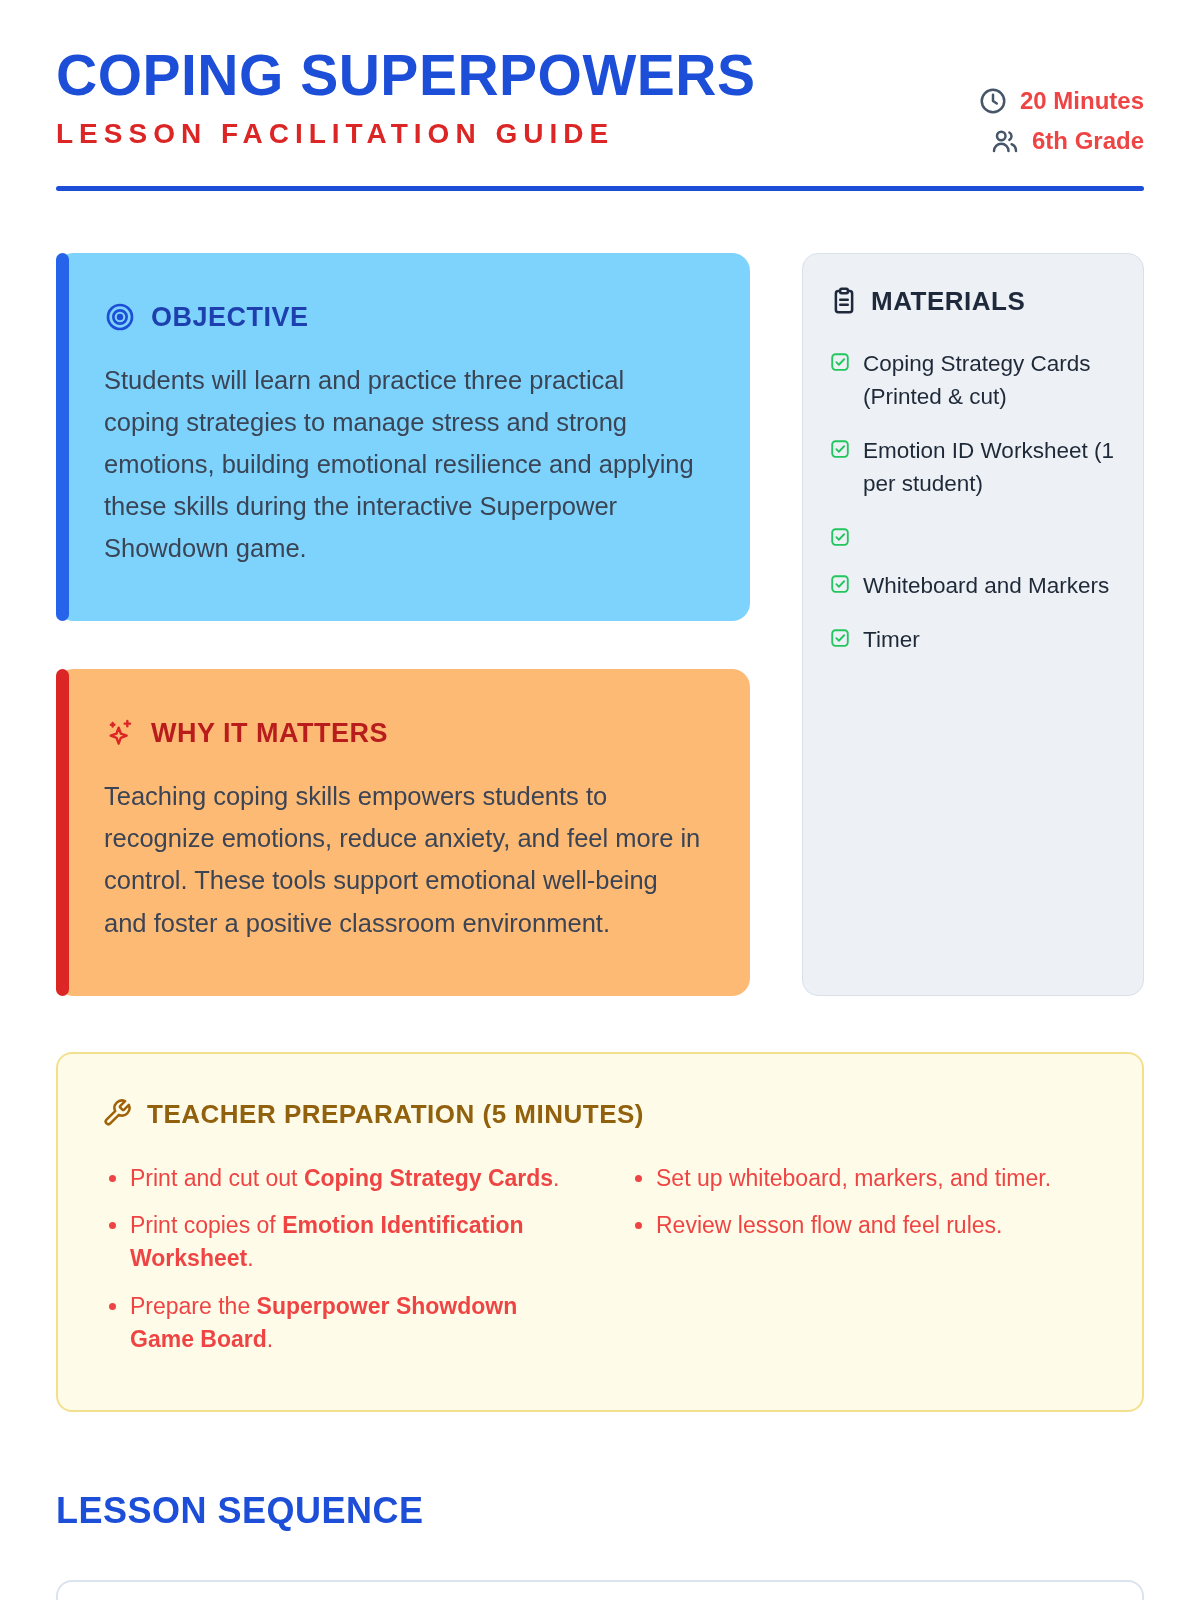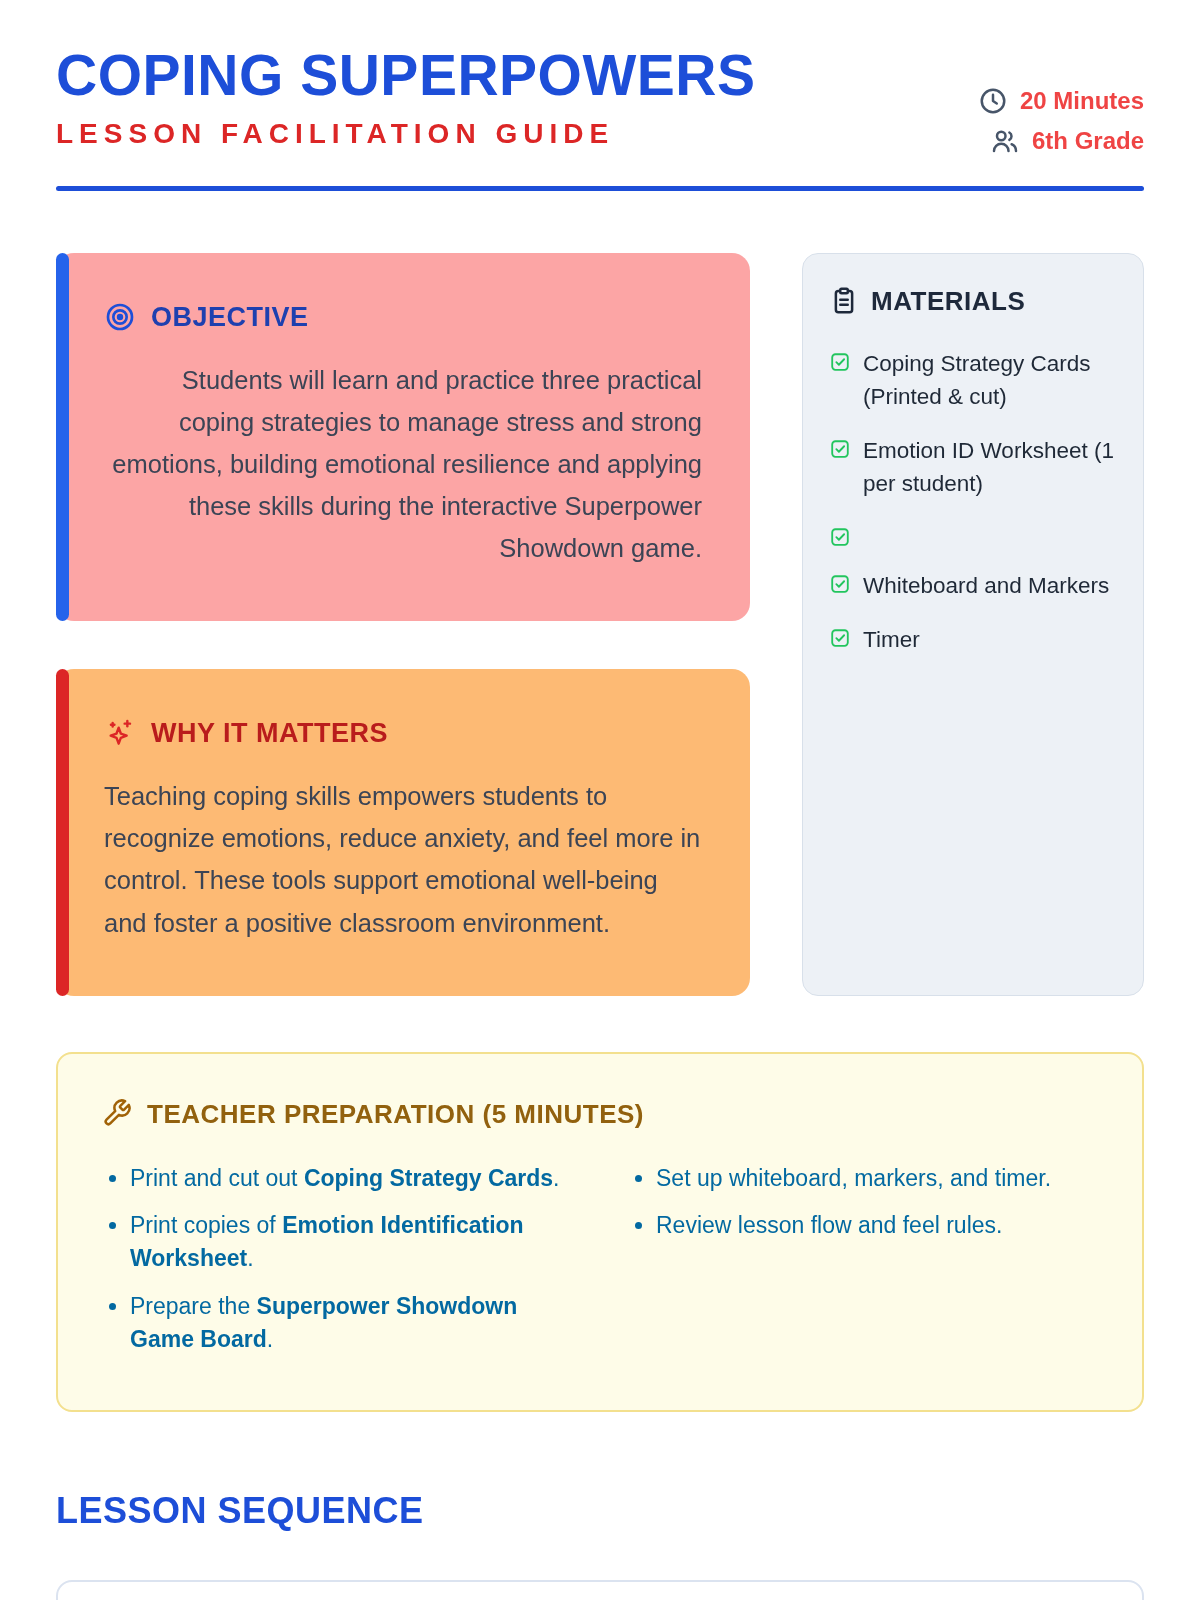--- a/index.html
+++ b/index.html
@@ -49,21 +49,21 @@
     position: relative;
     border-radius: 18px;
     padding: 48px 48px 52px 48px;
   }
   .accent-bar {
     position: absolute;
     left: 0; top: 0; bottom: 0;
     width: 13px;
     border-radius: 999px;
   }
-  .card-blue { background: #fca5a5; text-align: right; }
+  .card-blue { background: #7dd3fc; }
   .card-blue .accent-bar { background: #2563eb; }
   .card-red { background: #fdba74; }
   .card-red .accent-bar { background: #dc2626; }
 
   .card-head { display: flex; align-items: center; gap: 15px; margin-bottom: 26px; }
   .card-head svg { display: block; flex: 0 0 auto; }
   .card-title { font-size: 27px; font-weight: 800; letter-spacing: 0.5px; }
   .card-blue .card-title { color: #1e40af; }
   .card-red .card-title { color: #b91c1c; }
   .card-body { font-size: 25.5px; line-height: 1.65; color: #3b4455; }
@@ -91,21 +91,21 @@
     border-radius: 16px;
     padding: 44px 44px 40px 44px;
   }
   .prep-head { display: flex; align-items: center; gap: 15px; margin-bottom: 30px; }
   .prep-title { font-size: 26px; font-weight: 800; letter-spacing: 0.5px; color: #92610e; }
   .prep-cols { display: grid; grid-template-columns: 1fr 1fr; gap: 56px; }
   .prep-list { list-style: disc; padding-left: 28px; }
   .prep-list li {
     font-size: 23px;
     line-height: 1.45;
-    color: #0369a1;
+    color: #ef4444;
     margin-bottom: 14px;
   }
   .prep-list .bold { font-weight: 700; }
 
   
   .lesson-seq-title {
     margin-top: 78px;
     font-size: 36px;
     font-weight: 900;
     letter-spacing: 0.5px;

